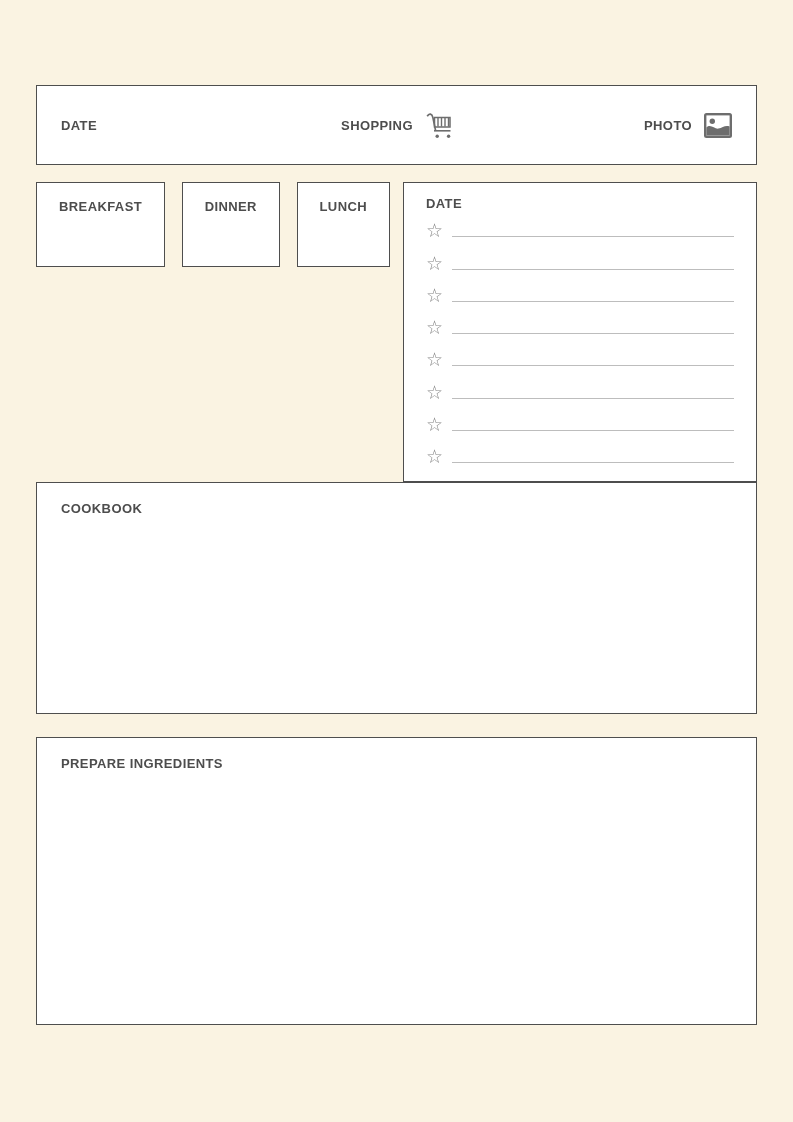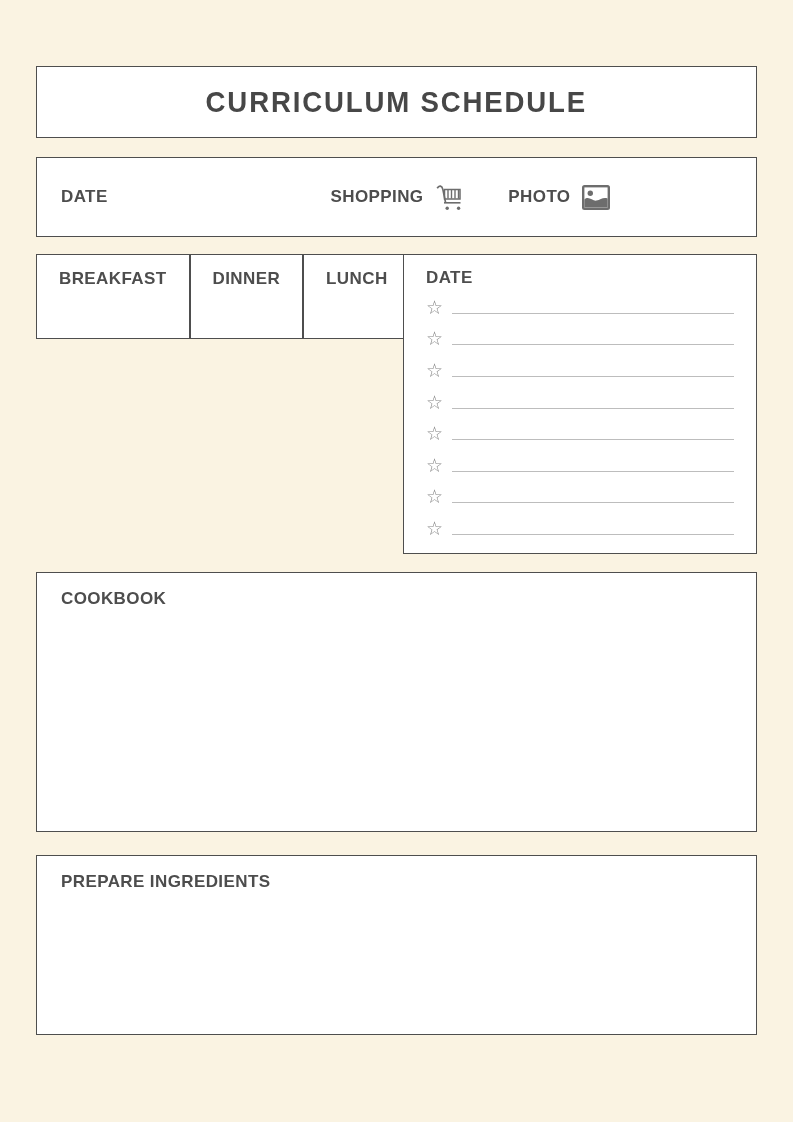--- a/index.html
+++ b/index.html
@@ -27,35 +27,35 @@
     justify-content: center;
   }
   .title {
     font-size: 30px;
     font-weight: bold;
     letter-spacing: 2px;
     color: #474747;
     transform: scaleX(0.92);
   }
   .label {
-    font-size: 17px;
+    font-size: 13px;
     font-weight: bold;
     letter-spacing: 0.4px;
     color: #4d4d4d;
   }
   .info-bar {
     margin-top: 19px;
     height: 80px;
     display: flex;
     align-items: center;
     padding: 0 24px;
   }
   .info-cell { display: flex; align-items: center; flex: 1; }
   .info-cell.center { justify-content: center; }
-  .info-cell.right { }
+  .info-cell.right { justify-content: flex-end; }
   .icon-gap { margin-left: 12px; display: inline-flex; align-items: center; }
   .mid-row {
     margin-top: 17px;
     display: flex;
     gap: 13px;
     height: 300px;
   }
   .left-col {
     width: 354px;
     display: flex;
@@ -90,40 +90,36 @@
     color: #878787;
     font-family: "DejaVu Sans", sans-serif;
   }
   .date-line {
     flex: 1;
     border-bottom: 1.2px solid #bdbdbd;
     margin-left: 9px;
     margin-bottom: 3px;
   }
   .cookbook-box {
-    margin-top: 18px;
-    height: 260px;
+    height: 232px;
     padding: 16px 24px;
   }
   .prepare-box {
     margin-top: 23px;
-    height: 180px;
+    height: 288px;
     padding: 16px 24px;
   }
   .fill-area { width: 100%; height: 60%; }
   svg { display: block; }
 </style>
 </head>
 <body>
 
 <div class="page">
 
-  <div class="panel title-box">
-    <div class="title">CURRICULUM SCHEDULE</div>
-  </div>
 
   <div class="panel info-bar">
     <div class="info-cell">
       <span class="label">DATE</span>
     </div>
     <div class="info-cell center">
       <span class="label">SHOPPING</span>
       <span class="icon-gap">
         <svg width="27" height="30" viewBox="0 0 27 30" fill="none" stroke="#6d6d6d">
           <path d="M2.2 6.2 C4.2 2.8 7.0 3.6 7.9 7.6 L10.6 20.6" stroke-width="1.7" fill="none"></path>

